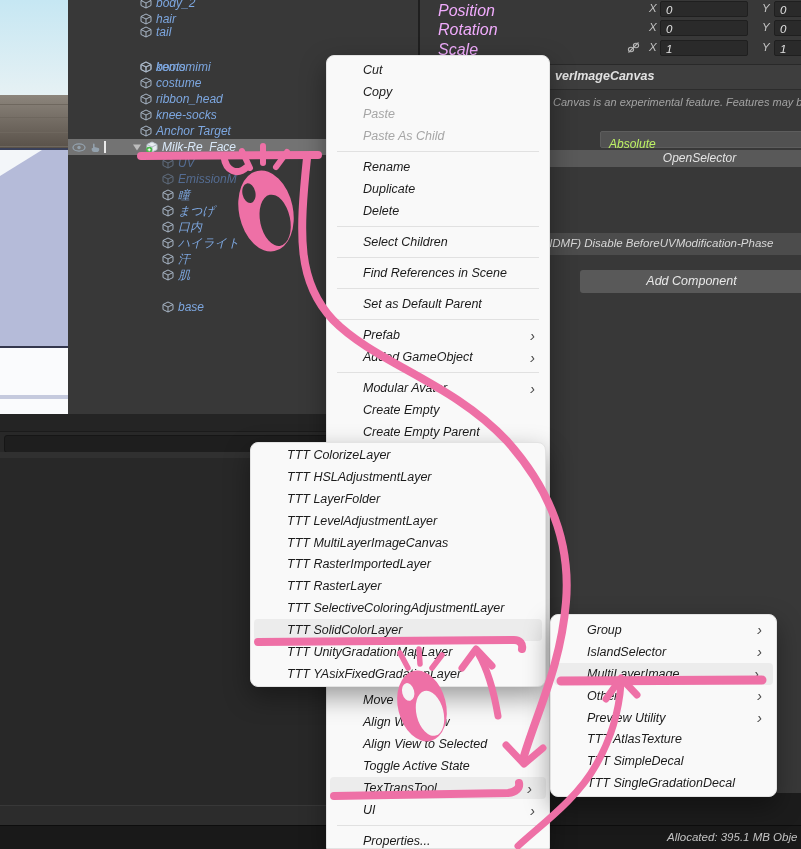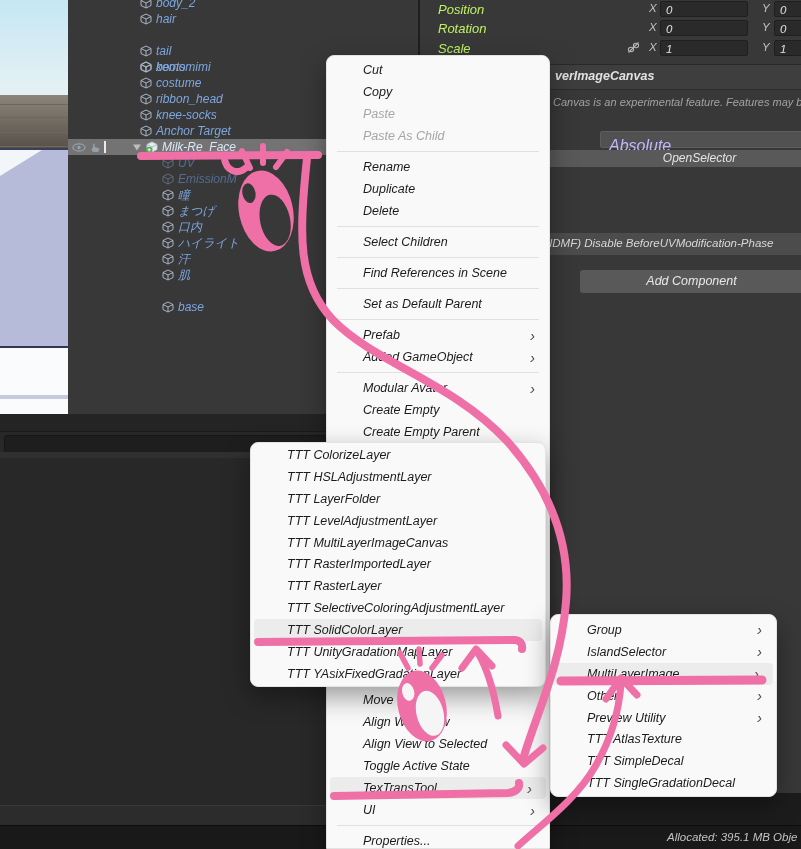--- a/index.html
+++ b/index.html
@@ -23,31 +23,31 @@
   .hrow.lvl2{padding-left:94px;}
   .hrow.milk{padding-left:64px;background:#737373;color:#d9e8f8;left:0;width:350px;}
   .hrow.dim{color:#546c92;}
   .cubeic{width:12px;height:12px;flex:0 0 12px;color:#a8b6c6;}
   .dim .cubeic{color:#5f6c7e;}
   .fold{width:10px;height:10px;flex:0 0 10px;color:#bdbdbd;}
   .rowctl{position:absolute;top:141px;height:13px;color:#93a1ad;}
   .cursorbar{position:absolute;left:36px;top:141px;width:2px;height:12px;background:#e9e9e9;}
   
   #insp{position:absolute;left:418px;top:0;width:383px;height:793px;background:#383838;border-left:2px solid #1f1f1f;}
-  .tlabel{position:absolute;left:18px;font-size:13px;color:#bef264;}
+  .tlabel{position:absolute;left:18px;font-size:16px;color:#f0abfc;}
   .axis{position:absolute;font-size:11.5px;color:#c2c2c2;}
   .nfield{position:absolute;height:16px;background:#2a2a2a;border:1px solid #1f1f1f;border-radius:2px;
           font-size:11.5px;color:#e0e0e0;line-height:16px;padding-left:5px;box-sizing:border-box;}
   .comp-head{position:absolute;left:0;top:64px;width:383px;height:24px;background:#3e3e3e;
              border-top:1px solid #292929;border-bottom:1px solid #2c2c2c;}
   .comp-head span{position:absolute;left:135px;top:4px;font-size:12.5px;font-weight:bold;color:#e2e2e2;}
   .notice{position:absolute;left:133px;top:96px;font-size:11px;color:#a3a3a3;white-space:nowrap;}
   .dropdown{position:absolute;left:180px;top:131px;width:210px;height:17px;background:#515151;
             border:1px solid #5d5d5d;border-radius:2px;box-sizing:border-box;}
-  .dropdown span{position:absolute;left:8px;top:5px;font-size:16px;color:#c4b5fd;}
+  .dropdown span{position:absolute;left:8px;top:5px;font-size:12px;color:#bef264;}
   .btn-open{position:absolute;left:6px;top:150px;width:377px;height:17px;background:#595959;
             text-align:center;padding-left:170px;box-sizing:border-box;font-size:12px;color:#e4e4e4;line-height:17px;}
   .btn-ndmf{position:absolute;left:6px;top:233px;width:377px;height:22px;background:#4c4c4c;border-radius:3px;}
   .btn-ndmf span{position:absolute;left:118px;top:4px;font-size:11.5px;color:#d8d8d8;white-space:nowrap;}
   .btn-add{position:absolute;left:160px;top:270px;width:223px;height:23px;background:#595959;border-radius:3px;
            text-align:center;line-height:23px;font-size:12.5px;color:#e8e8e8;}
   
   #botleft{position:absolute;left:0;top:414px;width:418px;height:411px;background:#282828;}
   .bl-band1{position:absolute;left:0;top:0;width:418px;height:17px;background:#242424;border-bottom:1px solid #1b1b1b;}
   .bl-field{position:absolute;left:4px;top:21px;width:410px;height:16px;background:#1e1e1e;border:1px solid #161616;border-radius:3px;}
@@ -115,21 +115,21 @@
           <use href="#cube"></use>
         </svg>
         <span>body_2</span>
       </div>
     <div class="hrow lvl1" style="top:11px">
         <svg class="cubeic" viewBox="0 0 12 12">
           <use href="#cube"></use>
         </svg>
         <span>hair</span>
       </div>
-    <div class="hrow lvl1" style="top:43px">
+    <div class="hrow lvl1" style="top:24px">
         <svg class="cubeic" viewBox="0 0 12 12">
           <use href="#cube"></use>
         </svg>
         <span>tail</span>
       </div>
     <div class="hrow lvl1" style="top:59px">
         <svg class="cubeic" viewBox="0 0 12 12">
           <use href="#cube"></use>
         </svg>
         <span>kemomimi</span>

